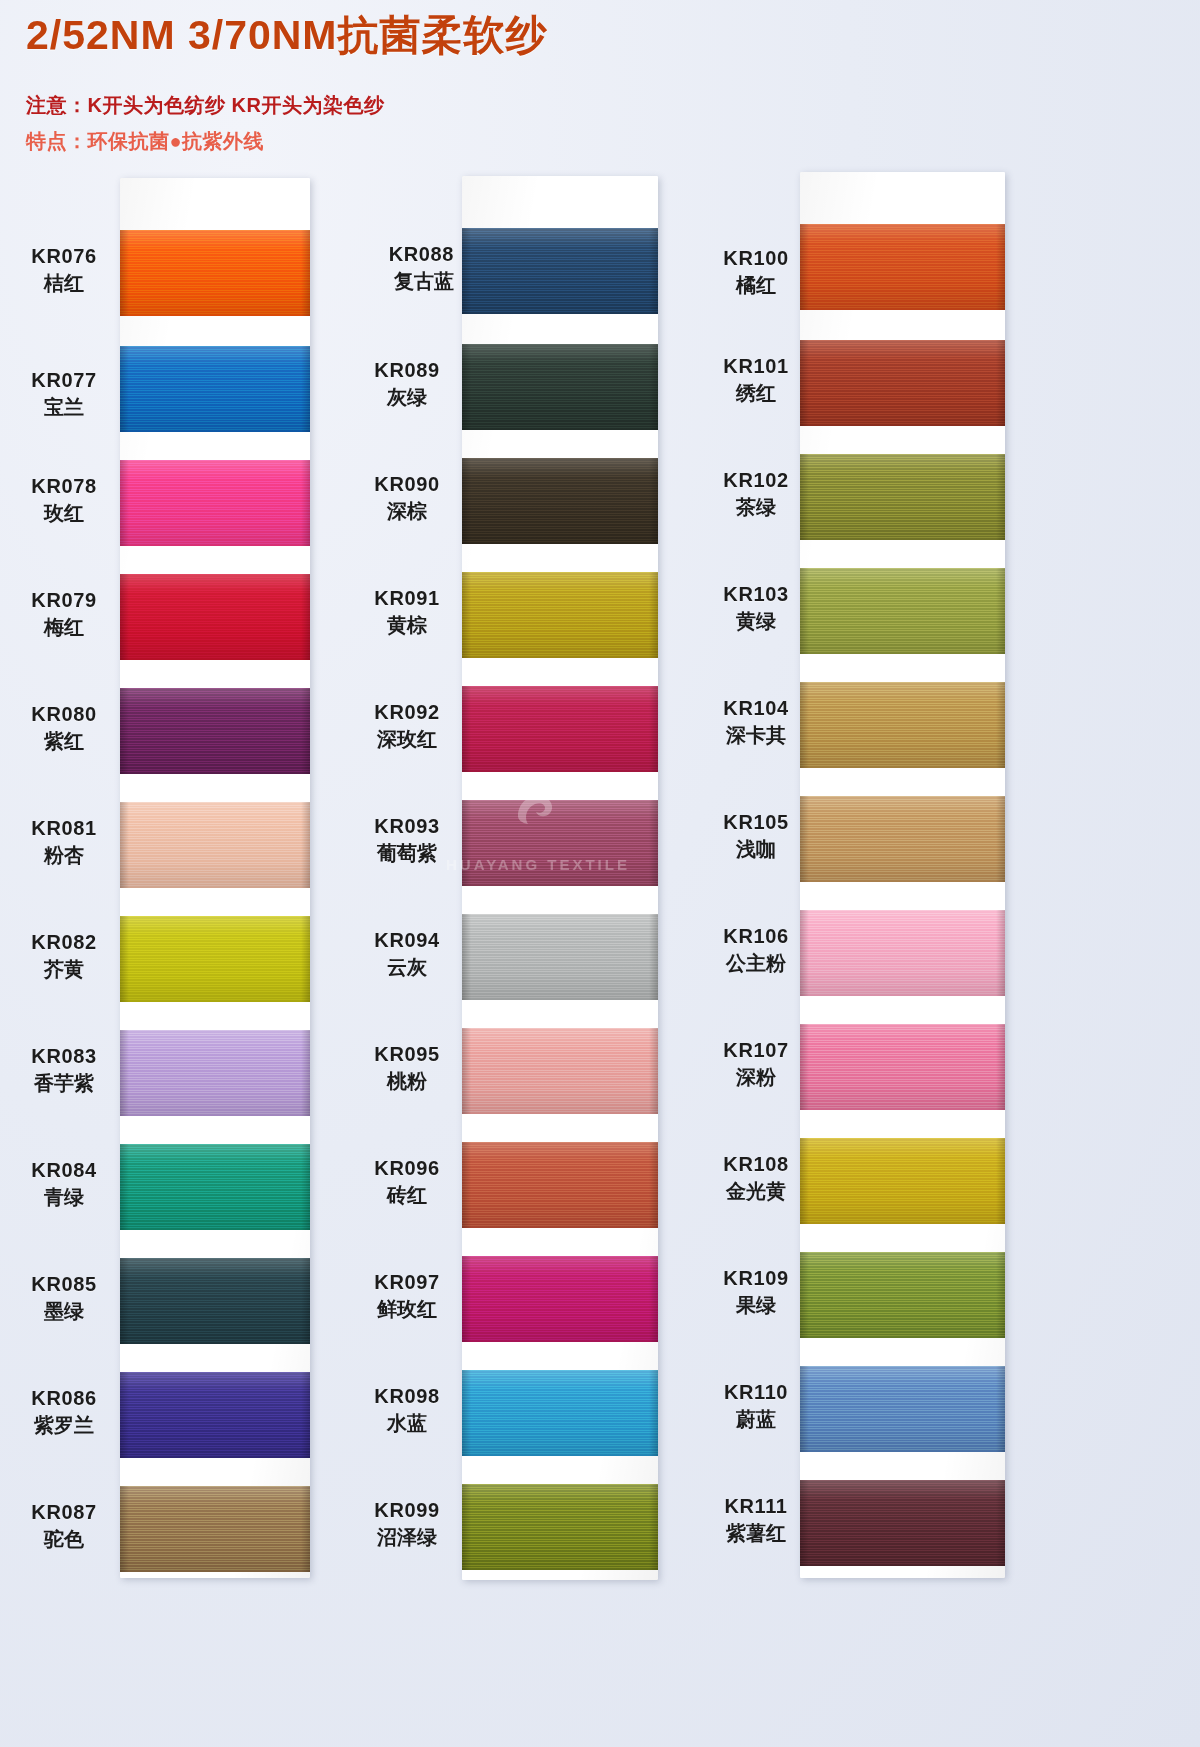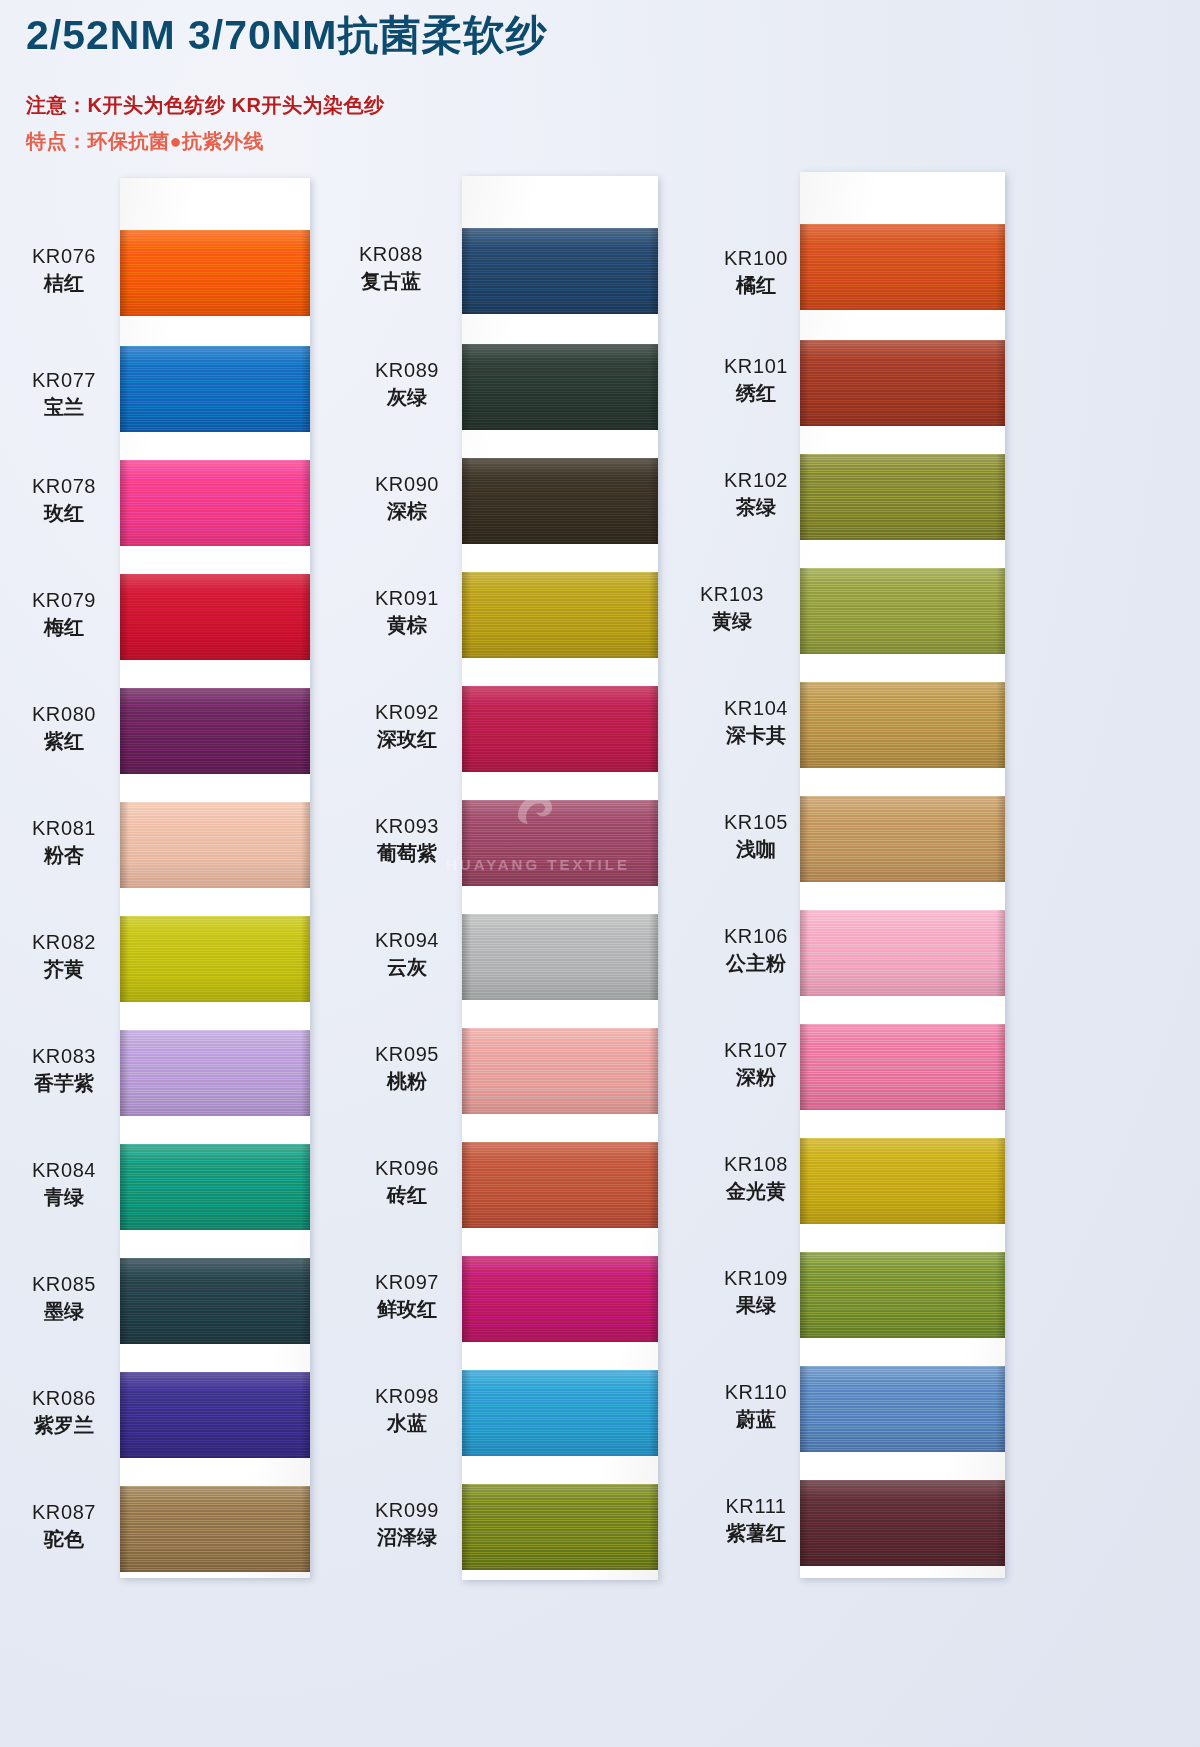--- a/index.html
+++ b/index.html
@@ -92,21 +92,21 @@
   .label{
     position:absolute;
     text-align:center;
     color:#1c1c1c;
     white-space:nowrap;
     line-height:1.22;
   }
   .label .code{
     display:block;
     font-size:20px;
-    font-weight:normal;
+    font-weight:bold;
     letter-spacing:.6px;
     text-shadow:0 1px 1px rgba(255,255,255,.5);
   }
   .label .name{
     display:block;
     font-size:20px;
     font-weight:bold;
     margin-top:3px;
   }
 
@@ -130,21 +130,21 @@
     position:absolute;left:96px;top:6px;
     width:64px;height:64px;
   }
 </style>
 </head>
 <body>
 
 <div class="paper-bg"></div>
 
 <div class="header">
-  <div class="title" style="color: #0c4a6e;">2/52NM  3/70NM抗菌柔软纱</div>
+  <div class="title" style="color: #c2410c;">2/52NM  3/70NM抗菌柔软纱</div>
   <div class="note-line note1" style="color: #b91c1c;">注意：K开头为色纺纱    KR开头为染色纱</div>
   <div class="note-line note2" style="color: rgb(232, 95, 74);">特点：环保抗菌●抗紫外线</div>
 </div>
 
 <div class="columns" id="columns-root">
     <div class="column" style="left: 0px; top: 0px; width: 1200px; height: 1747px;">
       <div class="card" style="left: 120px; top: 178px; width: 190px; height: 1400px;">
         <div class="swatch" style="top: 52px; height: 86px; background: rgb(251, 95, 8);">
           <div class="thread"></div>
           <div class="sheen"></div>
@@ -335,21 +335,21 @@
           <div class="edgeL"></div>
           <div class="edgeR"></div>
         </div>
         <div class="swatch" style="top: 1308px; height: 86px; background: rgb(124, 138, 30);">
           <div class="thread"></div>
           <div class="sheen"></div>
           <div class="edgeL"></div>
           <div class="edgeR"></div>
         </div>
       </div>
-      <div class="label" style="left: 336px; width: 110px; top: 242px;">
+      <div class="label" style="left: 344px; width: 110px; top: 242px; text-align: right;">
         <span class="code">KR088</span>
         <span class="name">复古蓝</span>
       </div>
       <div class="label" style="left: 352px; width: 110px; top: 358px;">
         <span class="code">KR089</span>
         <span class="name">灰绿</span>
       </div>
       <div class="label" style="left: 352px; width: 110px; top: 472px;">
         <span class="code">KR090</span>
         <span class="name">深棕</span>
@@ -471,21 +471,21 @@
         <span class="name">橘红</span>
       </div>
       <div class="label" style="left: 700px; width: 112px; top: 354px;">
         <span class="code">KR101</span>
         <span class="name">绣红</span>
       </div>
       <div class="label" style="left: 700px; width: 112px; top: 468px;">
         <span class="code">KR102</span>
         <span class="name">茶绿</span>
       </div>
-      <div class="label" style="left: 676px; width: 112px; top: 582px;">
+      <div class="label" style="left: 700px; width: 112px; top: 582px;">
         <span class="code">KR103</span>
         <span class="name">黄绿</span>
       </div>
       <div class="label" style="left: 700px; width: 112px; top: 696px;">
         <span class="code">KR104</span>
         <span class="name">深卡其</span>
       </div>
       <div class="label" style="left: 700px; width: 112px; top: 810px;">
         <span class="code">KR105</span>
         <span class="name">浅咖</span>

